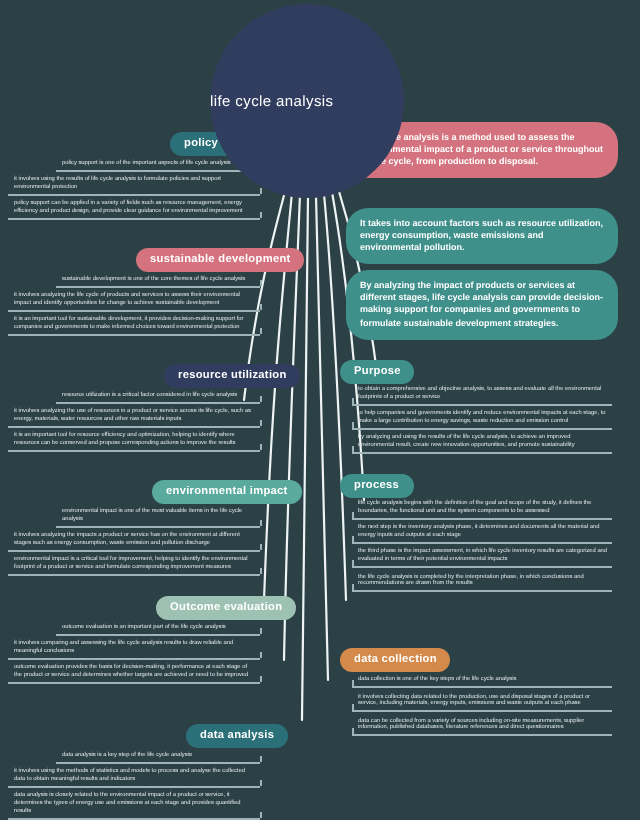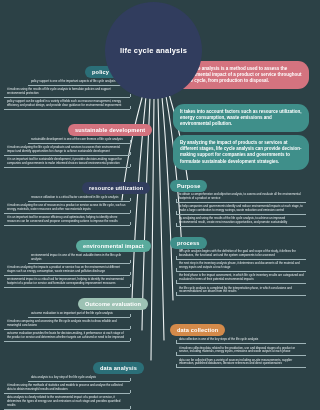--- a/index.html
+++ b/index.html
@@ -9,22 +9,22 @@
     font-family:"Liberation Sans",sans-serif;
     overflow:hidden;position:relative;
   }
   #canvas{position:absolute;inset:0;width:310px;height:410px;}
   .branches{position:absolute;left:0;top:0;width:310px;height:410px;pointer-events:none;}
 
   
   .center-node{
     position:absolute;left:105px;top:2px;width:97px;height:97px;
     border-radius:50%;background:#313d5e;
-    display:flex;align-items:center;justify-content:center;
-    color:#ffffff;font-size:7.5px;font-weight:bold;letter-spacing:.2px;
+    display:flex;align-items:center;justify-content:flex-start;
+    color:#ffffff;font-size:7.5px;font-weight:normal;letter-spacing:.2px;
     z-index:5;
   }
 
   
   .pill{
     position:absolute;border-radius:9px;color:#ffffff;
     font-size:5.6px;font-weight:bold;letter-spacing:.15px;
     padding:3px 7px;white-space:nowrap;z-index:4;
     display:flex;align-items:center;
   }

